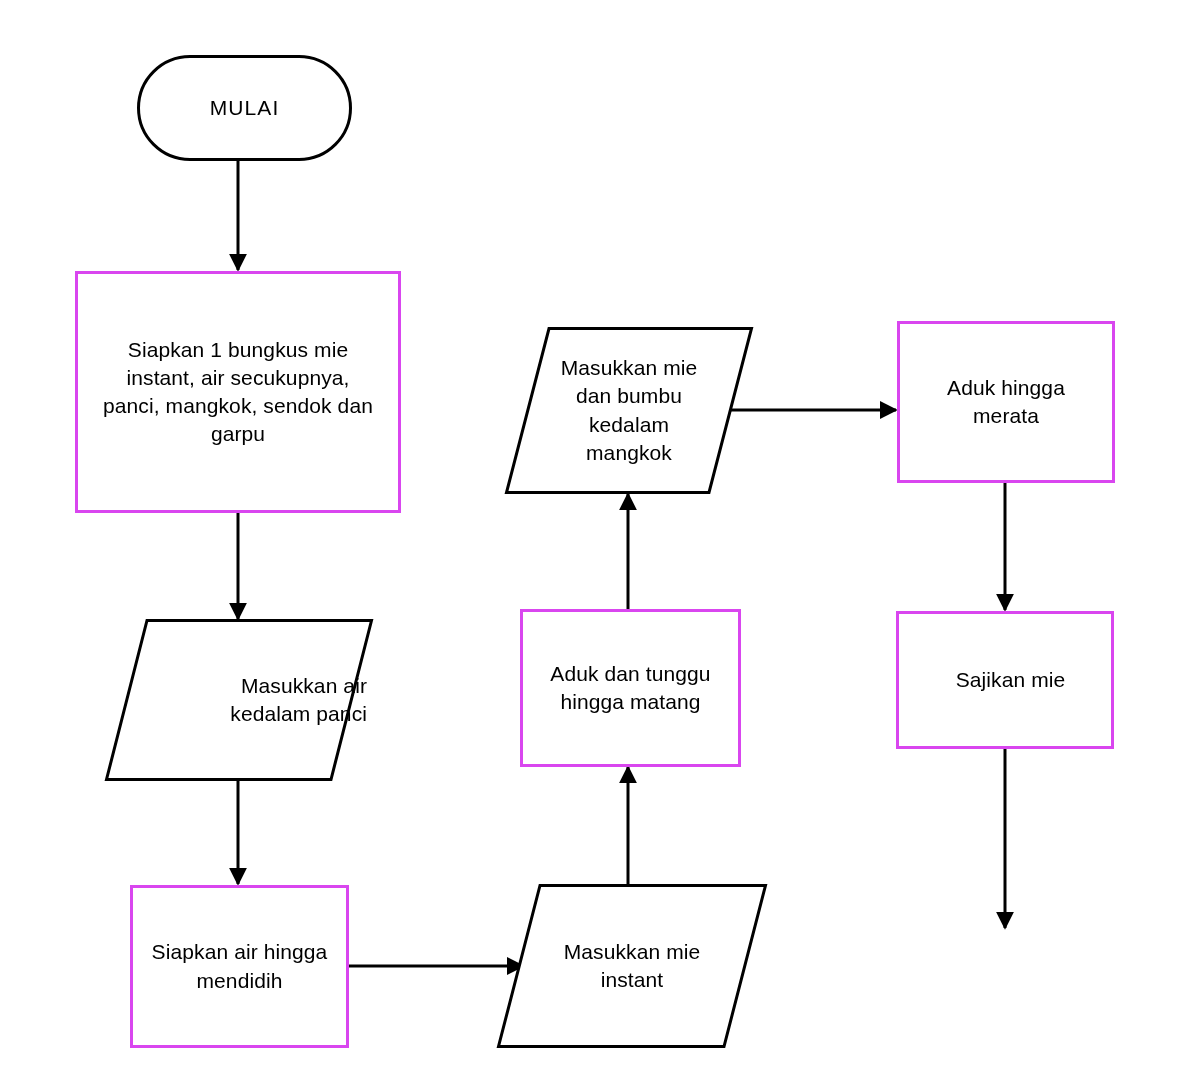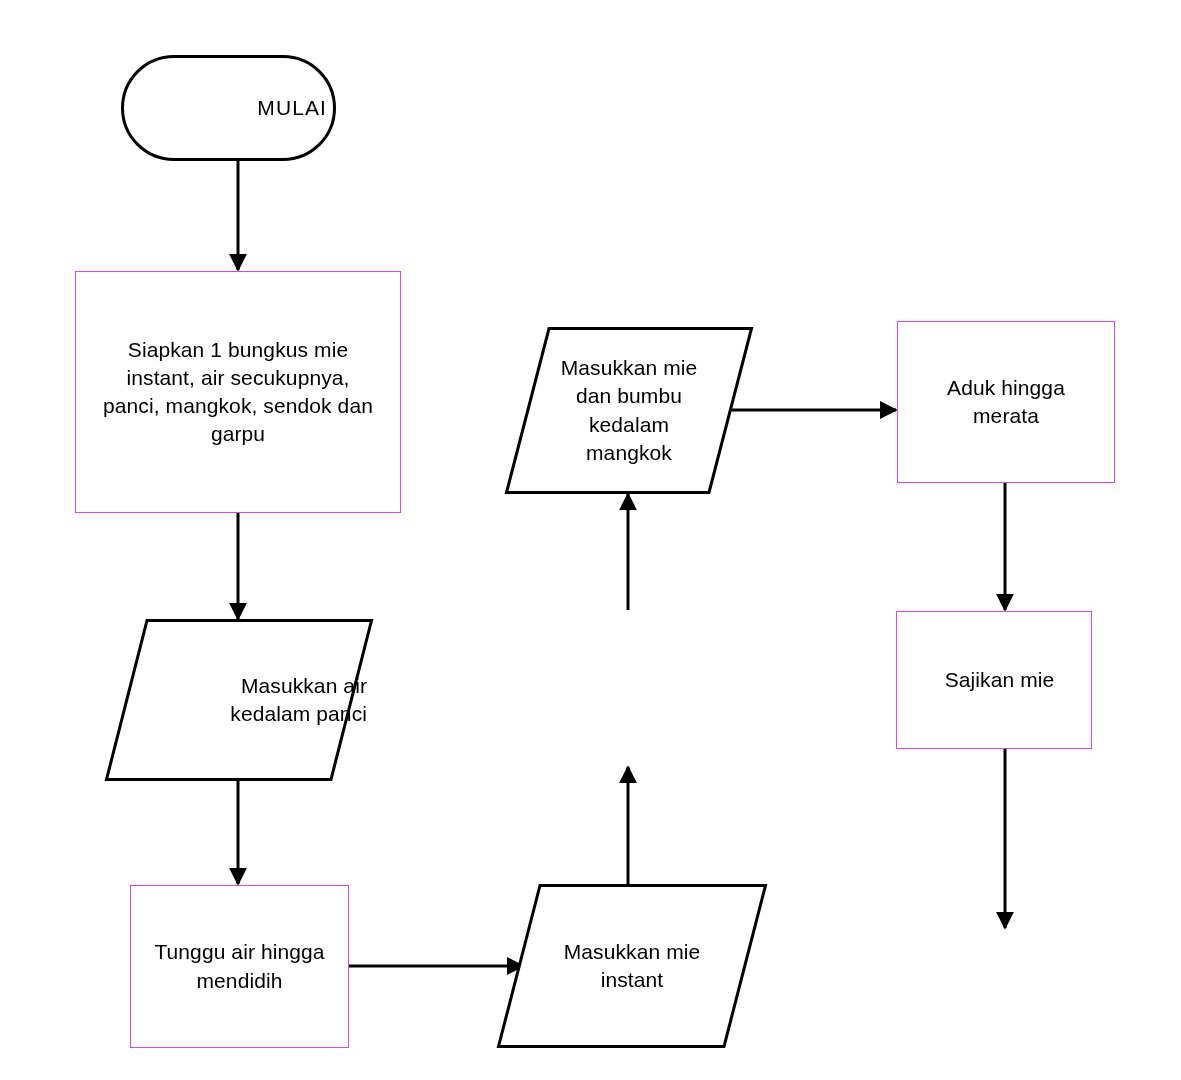--- a/index.html
+++ b/index.html
@@ -49,21 +49,21 @@
   .terminator {
     border: 3px solid #000000;
     border-radius: 999px;
   }
   .terminator .label {
     font-size: 21px;
     letter-spacing: 1.1px;
   }
   
   .process {
-    border: 1px solid #d946ef;
+    border: 3px solid #d946ef;
     text-align: center;
   }
   
   .io {
     background: transparent;
   }
   .io .io-shape {
     position: absolute;
     left: 0;
     top: 0;
@@ -100,66 +100,70 @@
 
     <line x1="628" y1="610" x2="628" y2="494" stroke="#000000" stroke-width="3" marker-end="url(#arrowhead)"></line>
 
     <line x1="728" y1="410" x2="896" y2="410" stroke="#000000" stroke-width="3" marker-end="url(#arrowhead)"></line>
 
     <line x1="1005" y1="483" x2="1005" y2="610" stroke="#000000" stroke-width="3" marker-end="url(#arrowhead)"></line>
 
     <line x1="1005" y1="748" x2="1005" y2="928" stroke="#000000" stroke-width="3" marker-end="url(#arrowhead)"></line>
   </svg>
 
-  <div class="node terminator" style="left:121px; top:55px; width:215px; height:106px;text-align:right;">
+  <div class="node terminator" style="left:137px; top:55px; width:215px; height:106px;">
     <span class="label">MULAI</span>
   </div>
 
   <div class="node process" style="left:75px; top:271px; width:326px; height:242px;">
     <span class="label">Siapkan 1 bungkus mie
 instant, air secukupnya,
 panci, mangkok, sendok dan
 garpu</span>
   </div>
 
   <div class="node io" style="left:105px; top:619px; width:268px; height:162px;text-align:right;">
     <svg class="io-shape" viewBox="0 0 268 162" preserveAspectRatio="none">
       <polygon points="42,1.5 266.5,1.5 226,160.5 1.5,160.5" fill="#ffffff" stroke="#000000" stroke-width="3"></polygon>
     </svg>
     <span class="label">Masukkan air
 kedalam panci</span>
   </div>
 
   <div class="node process" style="left:130px; top:885px; width:219px; height:163px;">
-    <span class="label">Tunggu air hingga
+    <span class="label">Siapkan air hingga
 mendidih</span>
   </div>
 
   <div class="node io" style="left:497px; top:884px; width:270px; height:164px;">
     <svg class="io-shape" viewBox="0 0 270 164" preserveAspectRatio="none">
       <polygon points="43,1.5 268.5,1.5 227,162.5 1.5,162.5" fill="#ffffff" stroke="#000000" stroke-width="3"></polygon>
     </svg>
     <span class="label">Masukkan mie
 instant</span>
   </div>
 
+  <div class="node process" style="left:520px; top:609px; width:221px; height:158px;">
+    <span class="label">Aduk dan tunggu
+hingga matang</span>
+  </div>
 
   <div class="node io" style="left:505px; top:327px; width:248px; height:167px;">
     <svg class="io-shape" viewBox="0 0 248 167" preserveAspectRatio="none">
       <polygon points="44,1.5 246.5,1.5 204,165.5 1.5,165.5" fill="#ffffff" stroke="#000000" stroke-width="3"></polygon>
     </svg>
     <span class="label">Masukkan mie
 dan bumbu
 kedalam
 mangkok</span>
   </div>
 
   <div class="node process" style="left:897px; top:321px; width:218px; height:162px;">
     <span class="label">Aduk hingga
 merata</span>
   </div>
 
-  <div class="node process" style="left:896px; top:611px; width:196px; height:138px;padding-left:11px;">
+  <div class="node process" style="left:896px; top:611px; width:218px; height:138px;padding-left:11px;">
     <span class="label">Sajikan mie</span>
   </div>
 
 
 </div>
 
 </body></html>

